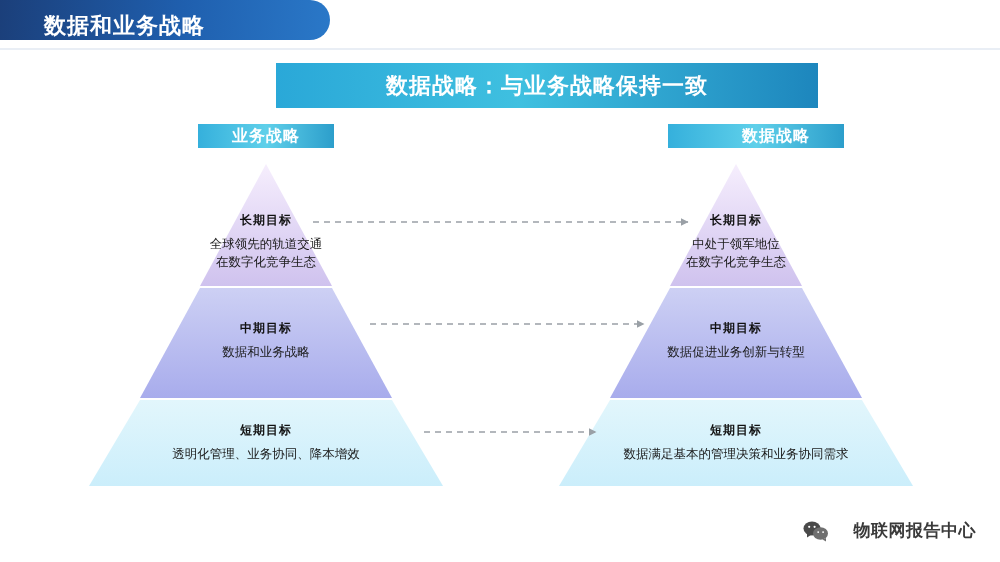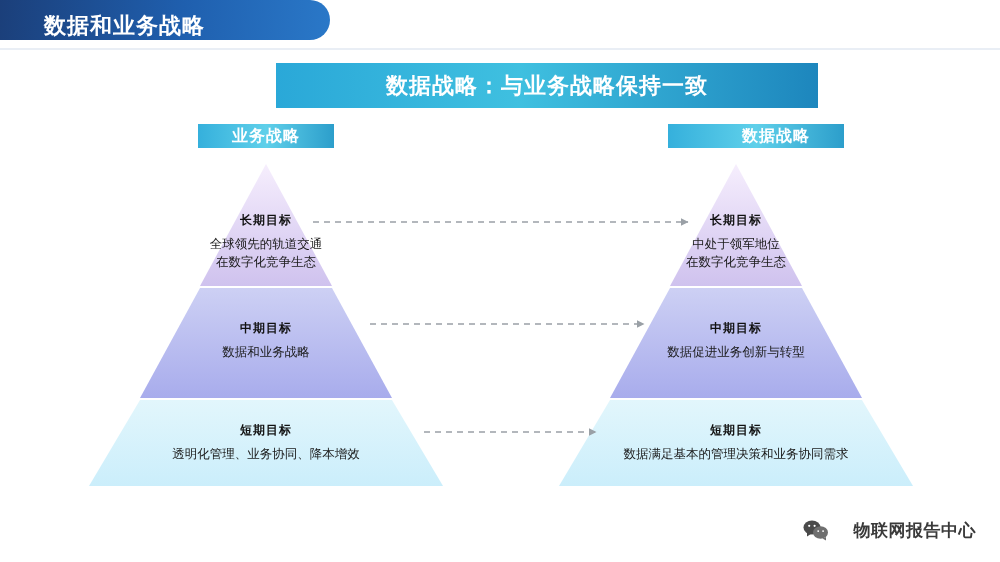--- a/index.html
+++ b/index.html
@@ -130,20 +130,21 @@
     height: 562px;
     pointer-events: none;
   }
 
   
   .footer {
     position: absolute;
     right: 24px;
     bottom: 20px;
     display: flex;
+    align-items: center;
     gap: 25px;
   }
   .footer .wechat {
     width: 26px;
     height: 22px;
     position: relative;
   }
   .footer .wm-text {
     color: #3a3a3a;
     font-size: 17px;

